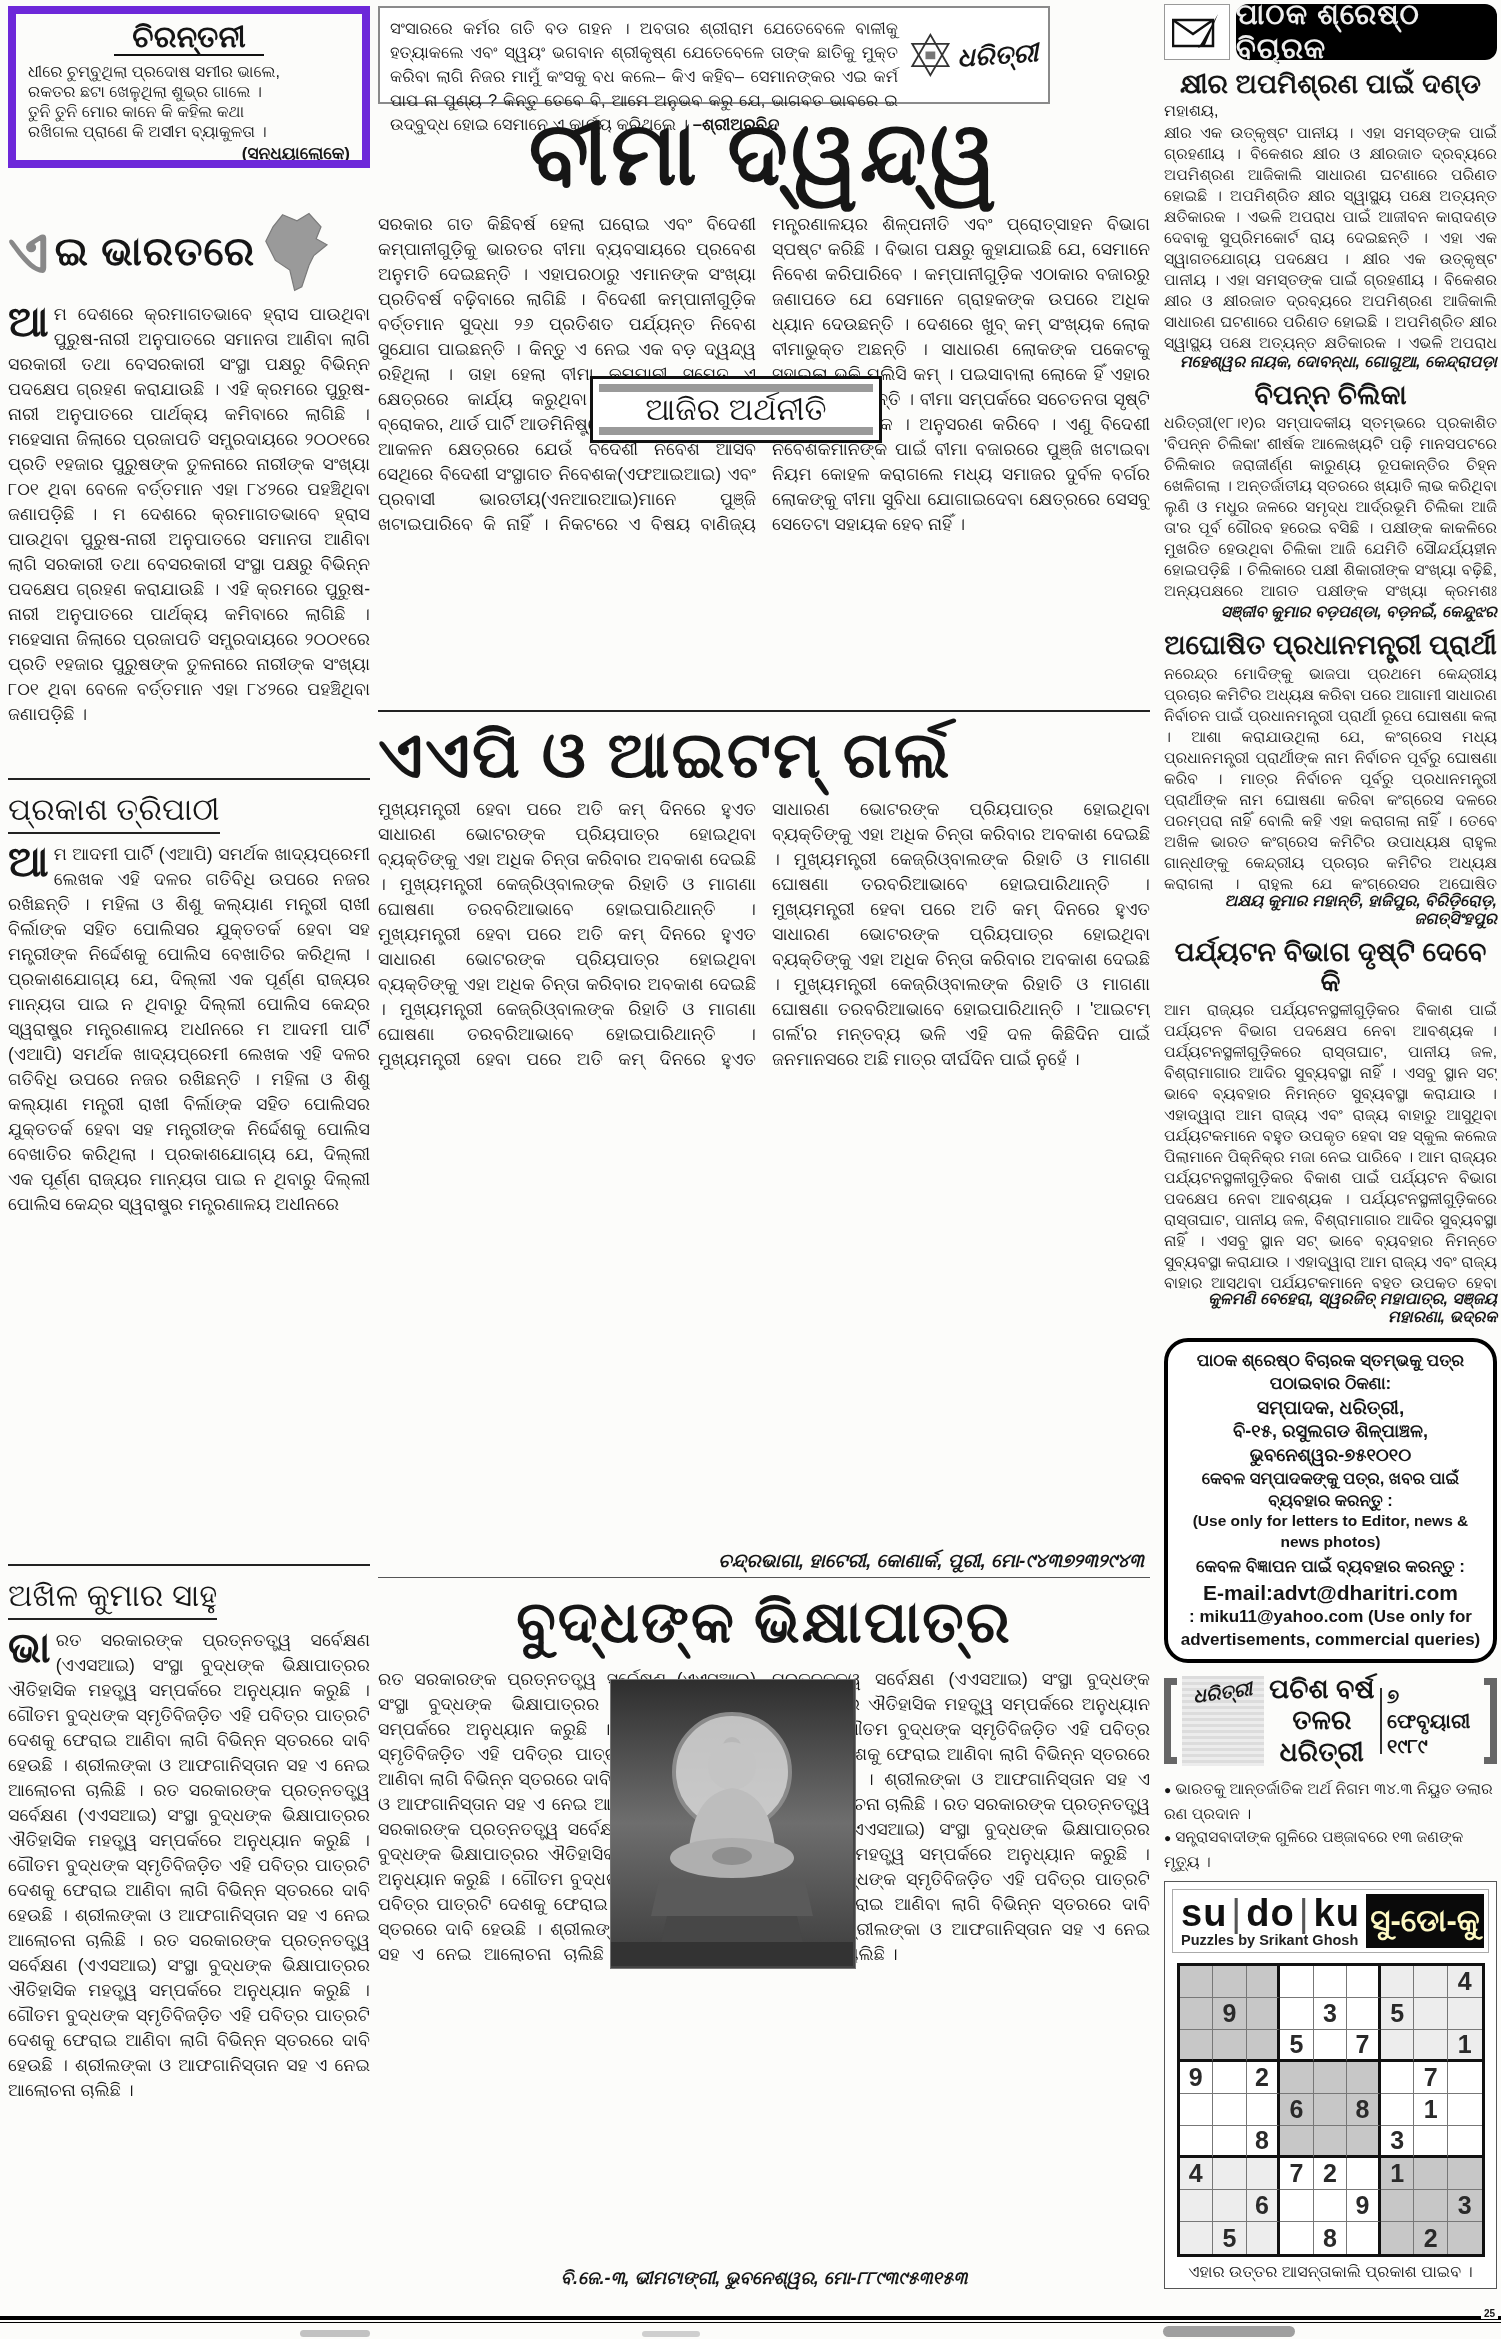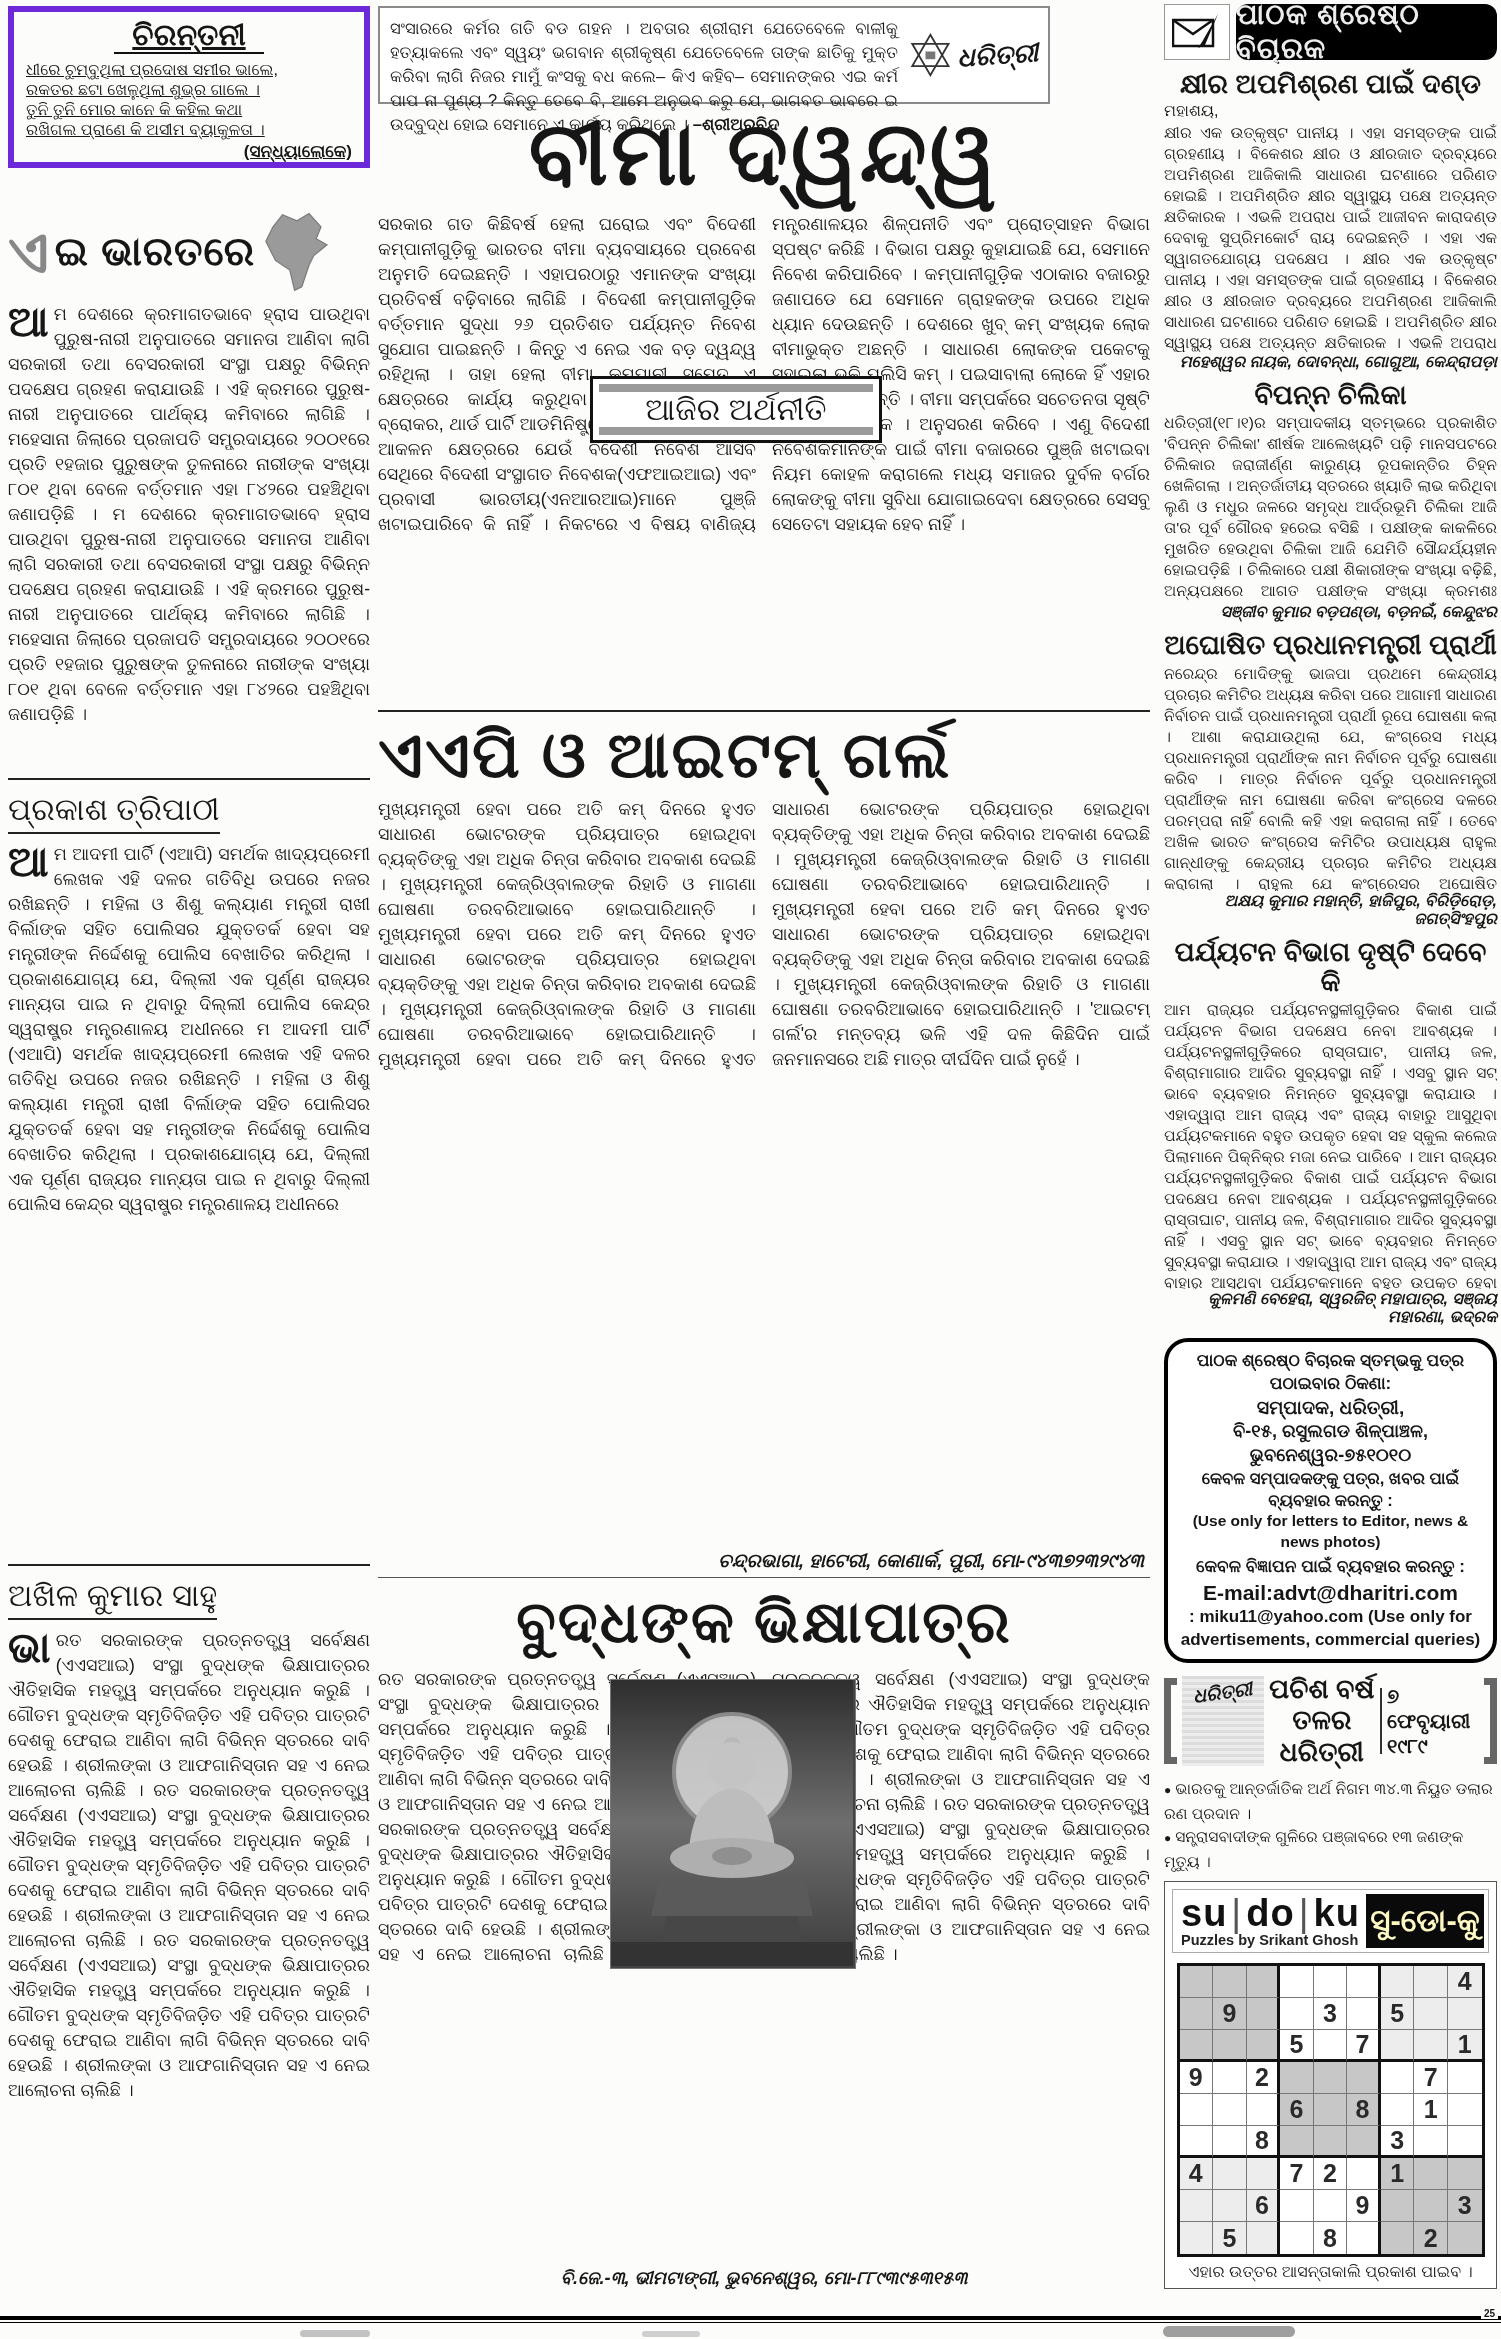--- a/index.html
+++ b/index.html
@@ -5,21 +5,21 @@
   html,body{margin:0;padding:0;background:#888;}
   .page{position:relative;width:1501px;height:2339px;background:#fcfcfa;color:#161616;
         font-family:"Liberation Sans","DejaVu Sans",sans-serif;overflow:hidden;margin:0 auto;}
   .jt{text-align:justify;}
   .fillbox{overflow:hidden;}
   .rule{border:none;border-top:2px solid #222;margin:6px 0;}
   .thin-rule{border:none;border-top:1px solid #555;margin:4px 0;}
 
   
   .left-col{position:absolute;left:8px;top:6px;width:362px;}
-  .chirantani{border:6px solid #6d28d9;height:162px;box-sizing:border-box;padding:8px 12px;overflow:hidden;text-decoration:underline;}
+  .chirantani{border:8px solid #6d28d9;height:162px;box-sizing:border-box;padding:8px 12px;overflow:hidden;}
   .chir-title{text-align:center;font-size:30px;font-weight:900;line-height:1.0;}
   .chir-title-underline{width:150px;border-top:2px solid #111;margin:2px auto 6px;}
   .chir-poem{font-size:16px;line-height:20px;}
   .chir-source{text-align:right;font-size:17px;font-weight:bold;margin-top:2px;}
   .chir-poet{text-align:right;font-size:23px;font-weight:900;}
   .ei-head{margin-top:44px;display:flex;align-items:center;gap:6px;}
   .ei-head .big-glyph{font-size:58px;font-weight:900;color:#888;line-height:.9;}
   .ei-head .rest{font-size:40px;font-weight:900;letter-spacing:1px;}
   .body-text{font-size:17.5px;line-height:25px;margin-top:10px;}
   .dropcap{float:left;font-size:42px;font-weight:900;line-height:.85;margin:2px 5px 0 0;}

